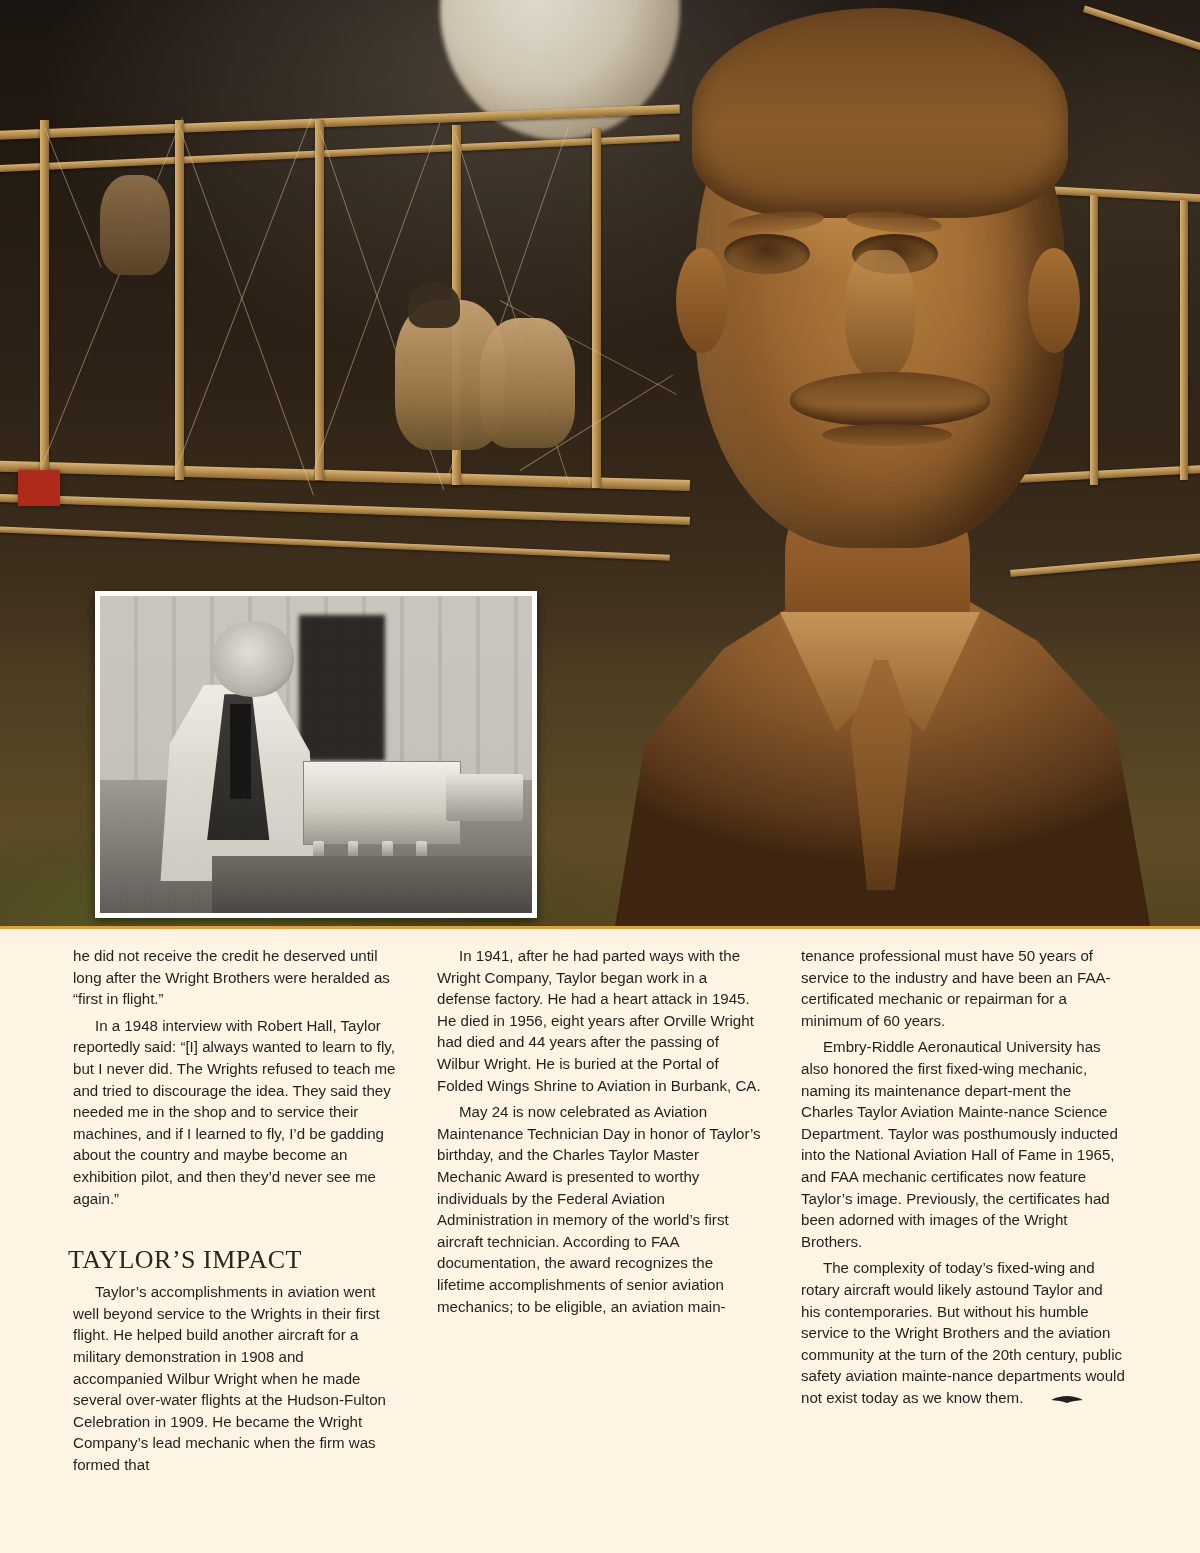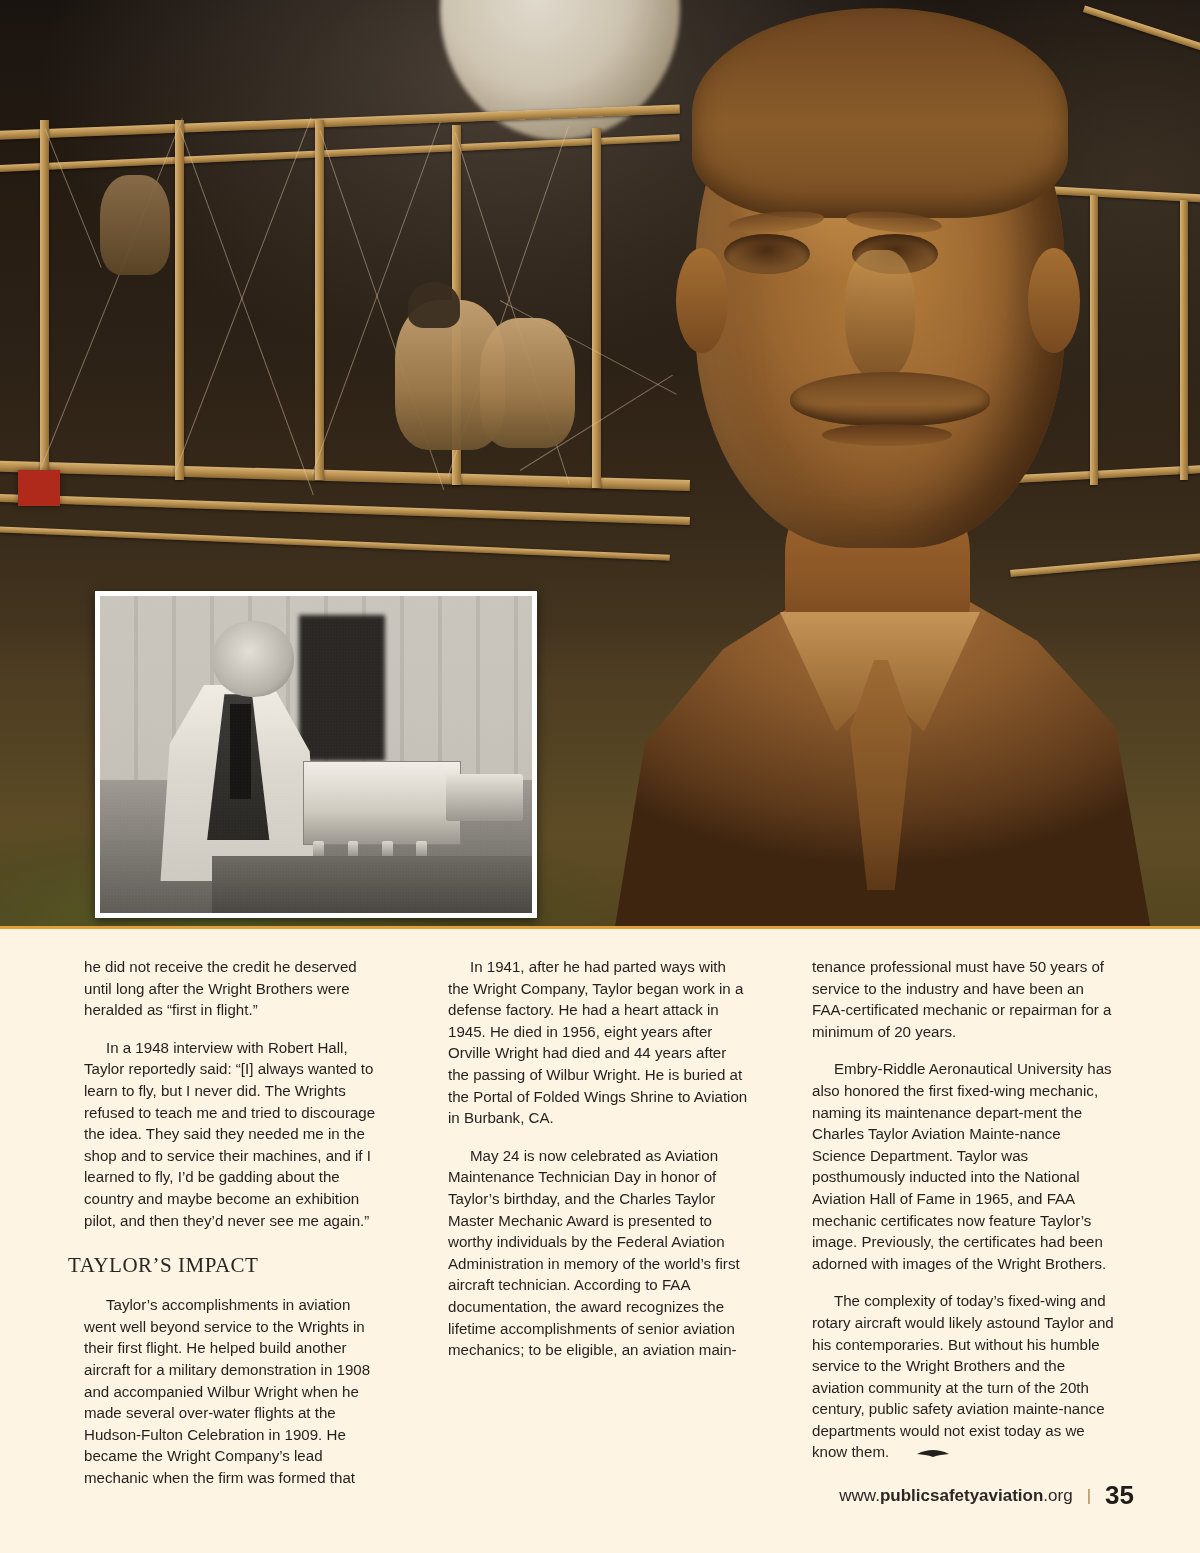--- a/index.html
+++ b/index.html
@@ -273,31 +273,31 @@
   
   .columns {
     position: absolute;
     left: 68px; top: 940px;
     width: 1064px;
     display: flex;
     gap: 30px;
   }
   .col { width: 334px; }
   p {
-    margin: 16px;
+    margin: 5px;
     font-size: 15.1px;
     line-height: 21.6px;
     color: #231f1d;
     text-align: left;
   }
   p.indent { text-indent: 22px; }
   h2.section-head {
-    margin: 22px 0 6px 0;
+    margin: 36px 0 6px 0;
     font-family: "Liberation Serif", serif;
-    font-size: 21px;
+    font-size: 26px;
     font-weight: normal;
     letter-spacing: .5px;
     color: #2a2522;
   }
   .endmark {
     display: inline-block;
     width: 34px; height: 9px;
     margin-left: 5px;
     vertical-align: -1px;
   }
@@ -417,28 +417,23 @@
       <h2 class="section-head">TAYLOR’S IMPACT</h2>
       <p class="indent">Taylor’s accomplishments in aviation went well beyond service to the Wrights in their first flight. He helped build another aircraft for a military demonstration in 1908 and accompanied Wilbur Wright when he made several over-water flights at the Hudson-Fulton Celebration in 1909. He became the Wright Company’s lead mechanic when the firm was formed that</p>
     </div>
 
     <div class="col">
       <p class="indent">In 1941, after he had parted ways with the Wright Company, Taylor began work in a defense factory. He had a heart attack in 1945. He died in 1956, eight years after Orville Wright had died and 44 years after the passing of Wilbur Wright. He is buried at the Portal of Folded Wings Shrine to Aviation in Burbank, CA.</p>
       <p class="indent">May 24 is now celebrated as Aviation Maintenance Technician Day in honor of Taylor’s birthday, and the Charles Taylor Master Mechanic Award is presented to worthy individuals by the Federal Aviation Administration in memory of the world’s first aircraft technician. According to FAA documentation, the award recognizes the lifetime accomplishments of senior aviation mechanics; to be eligible, an aviation main-</p>
     </div>
 
     <div class="col">
-      <p>tenance professional must have 50 years of service to the industry and have been an FAA-certificated mechanic or repairman for a minimum of 20 years.</p>
+      <p>tenance professional must have 50 years of service to the industry and have been an FAA-certificated mechanic or repairman for a minimum of 60 years.</p>
       <p class="indent">Embry-Riddle Aeronautical University has also honored the first fixed-wing mechanic, naming its maintenance depart-ment the Charles Taylor Aviation Mainte-nance Science Department. Taylor was posthumously inducted into the National Aviation Hall of Fame in 1965, and FAA mechanic certificates now feature Taylor’s image. Previously, the certificates had been adorned with images of the Wright Brothers.</p>
       <p class="indent"><span>The complexity of today’s fixed-wing and rotary aircraft would likely astound Taylor and his contemporaries. But without his humble service to the Wright Brothers and the aviation community at the turn of the 20th century, public safety aviation mainte-nance departments would not exist today as we know them.</span><span class="endmark"><svg viewBox="0 0 34 9" width="34" height="9" aria-hidden="true">
               <path d="M1 5 C7 2, 12 1, 17 1 C22 1, 27 2, 33 5 C27 5.5, 22 6, 17 8 C12 6, 7 5.5, 1 5 Z" fill="#231f1d"></path>
             </svg></span></p>
     </div>
 
   </div>
 
-  <div class="footer">
-    <div><span>www.</span><span class="url-bold">publicsafetyaviation</span><span>.org</span></div>
-    <div class="sep">|</div>
-    <div class="pagenum">35</div>
-  </div>
 
 </div>
 
 </body></html>

